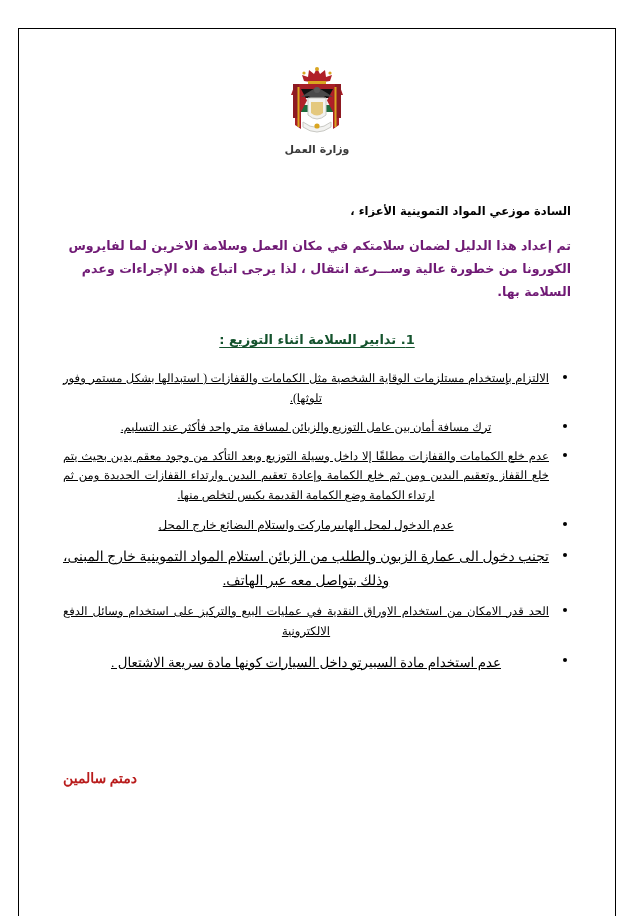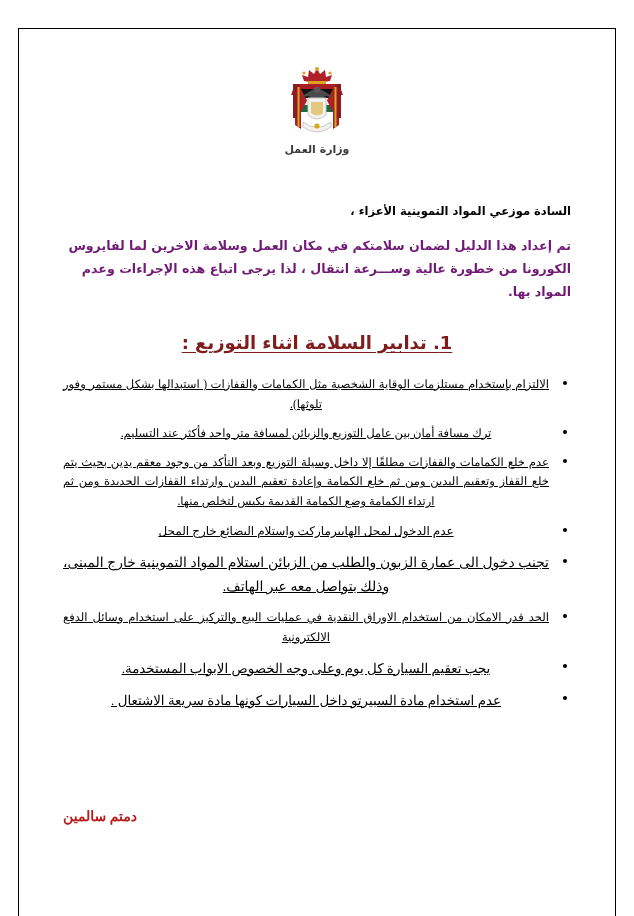--- a/index.html
+++ b/index.html
@@ -78,23 +78,23 @@
     font-weight: 700;
     line-height: 1.82;
     color: #701a75;
   }
 
   
   .section-heading {
     margin-top: 28px;
     text-align: center;
     font-family: "DejaVu Sans", sans-serif;
-    font-size: 18px;
-    font-weight: 700;
-    color: #7f1d1d;
+    font-size: 13px;
+    font-weight: 700;
+    color: #14532d;
   }
   .section-heading .underline {
     text-decoration: underline;
     text-underline-offset: 3px;
   }
 
   
   .bullets {
     margin: 22px 0 0 0;
     padding: 0;
@@ -183,21 +183,21 @@
         <circle cx="36" cy="61" r="2.6" fill="#d9a520"></circle>
       </svg>
       <div class="ministry-name">وزارة العمل</div>
     </div>
 
     <div class="salutation">السادة موزعي المواد التموينية الأعزاء ،</div>
 
     <div class="intro">
       <div>تم إعداد هذا الدليل لضمان سلامتكم في مكان العمل  وسلامة الاخرين لما لفايروس</div>
       <div>الكورونا من خطورة عالية وســـرعة انتقال ، لذا يرجى اتباع هذه الإجراءات وعدم</div>
-      <div>المواد بها.</div>
+      <div>السلامة بها.</div>
     </div>
 
     <div class="section-heading">
       <span class="underline">1. تدابير السلامة اثناء التوزيع :</span>
     </div>
 
     <ul class="bullets">
         <li class="bullet-item size-sm align-justify">
           <span class="dot"></span>
           <span class="txt">الالتزام بإستخدام مستلزمات الوقاية الشخصية مثل الكمامات والقفازات ( استبدالها بشكل مستمر وفور تلوثها).</span>
@@ -217,24 +217,20 @@
         <li class="bullet-item size-xl align-justify">
           <span class="dot"></span>
           <span class="txt">تجنب دخول الى عمارة الزبون والطلب من الزبائن استلام المواد التموينية خارج المبنى، وذلك بتواصل معه عبر الهاتف.</span>
         </li>
         <li class="bullet-item size-sm align-justify">
           <span class="dot"></span>
           <span class="txt">الحد قدر الامكان من استخدام الاوراق النقدية في عمليات البيع والتركيز على استخدام وسائل الدفع الالكترونية</span>
         </li>
         <li class="bullet-item size-lg align-center">
           <span class="dot"></span>
-          <span class="txt">يجب تعقيم  السيارة  كل يوم وعلى وجه الخصوص الابواب المستخدمة.</span>
-        </li>
-        <li class="bullet-item size-lg align-center">
-          <span class="dot"></span>
           <span class="txt">عدم استخدام مادة السبيرتو داخل السيارات كونها مادة سريعة الاشتعال .</span>
         </li>
       </ul>
 
     <div class="closing">دمتم سالمين</div>
 
   </div>
 </div>
 
 </body></html>

